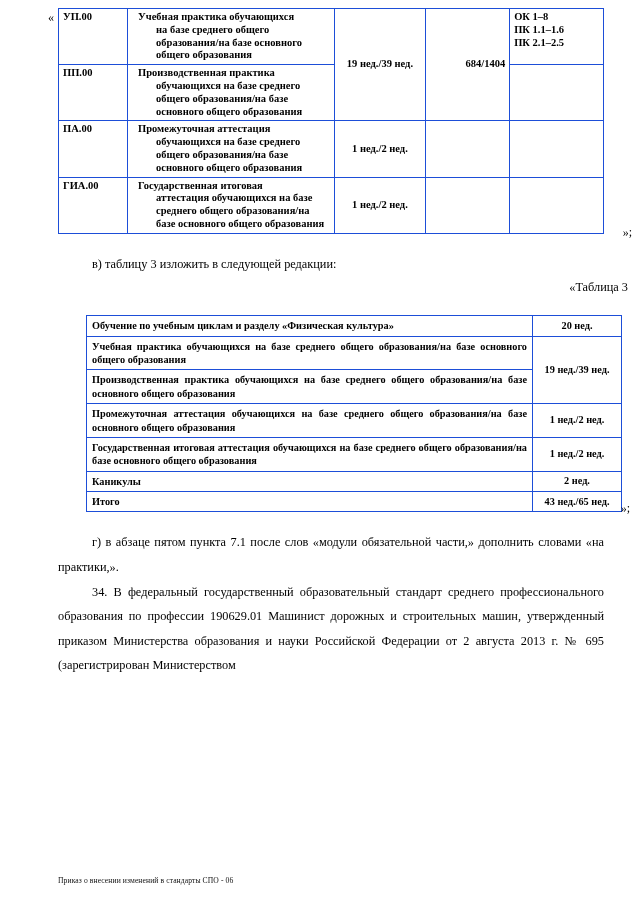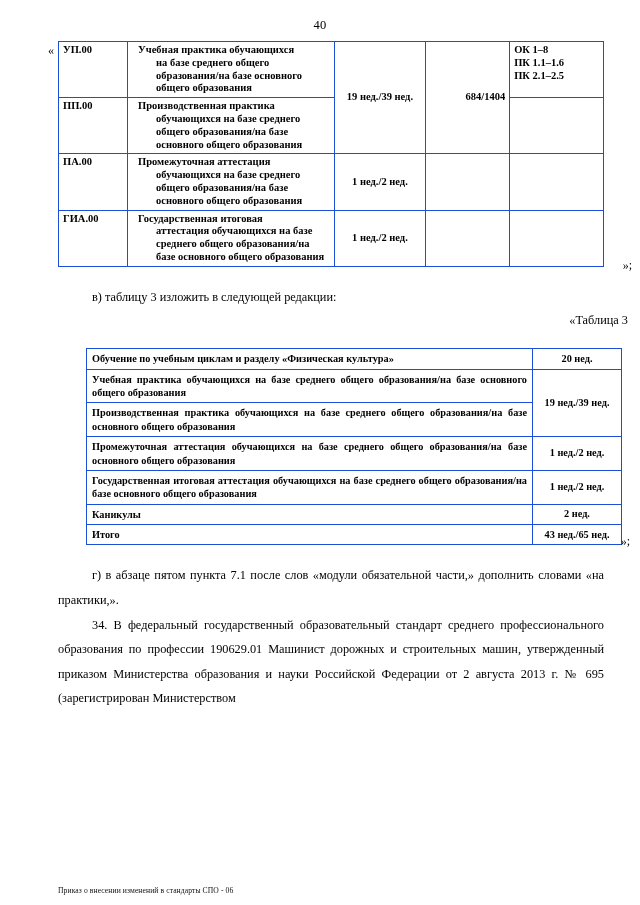--- a/index.html
+++ b/index.html
@@ -133,21 +133,20 @@
     font-size: 7.6px;
     color: #111;
     letter-spacing: 0.1px;
   }
 </style>
 </head>
 <body>
 
 <div class="page">
 
-  <div class="page-number">40</div>
 
   <div class="t1-wrap">
     <span class="quote-open">«</span>
 
     <table class="t1">
       <tbody>
         <tr>
           <td class="c-code">УП.00</td>
           <td class="c-name name-ind">
             <span>Учебная практика обучающихся</span>

